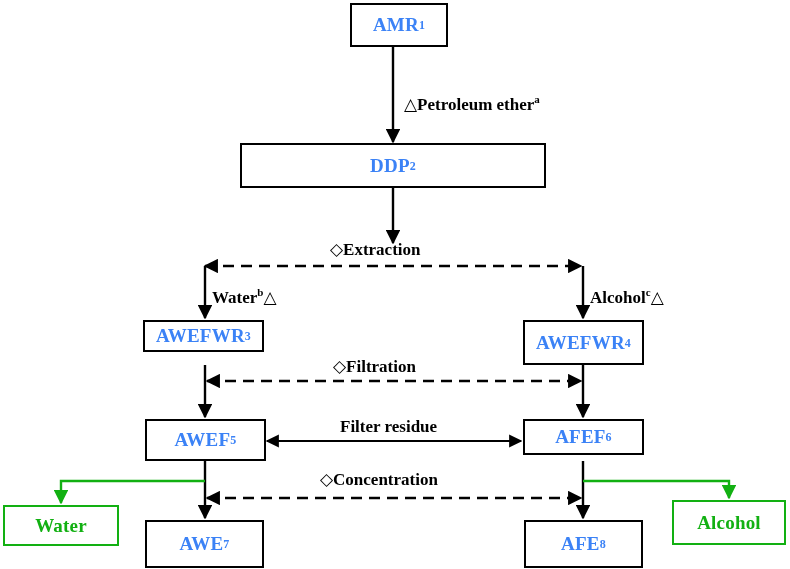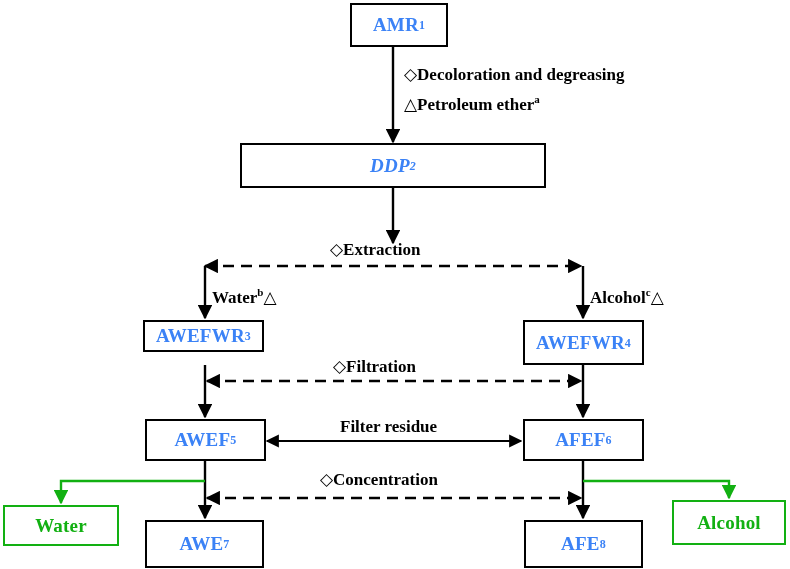--- a/index.html
+++ b/index.html
@@ -113,41 +113,41 @@
     <path d="M 205 481 L 61 481 L 61 503" fill="none" stroke="#12b012" stroke-width="2.4" marker-end="url(#arrowGreen)"></path>
 
     <path d="M 583 481 L 729 481 L 729 498" fill="none" stroke="#12b012" stroke-width="2.4" marker-end="url(#arrowGreen)"></path>
   </svg>
 
   <div class="node" style="left:350px; top:3px; width:98px; height:44px;">
     <span>AMR</span>
       <span class="sup">1</span>
   </div>
 
-  <div class="node" style="left:240px; top:143px; width:306px; height:45px;font-style:italic;">
+  <div class="node" style="left:240px; top:143px; width:306px; height:45px;">
     <span>DDP</span>
       <span class="sup">2</span>
   </div>
 
   <div class="node" style="left:143px; top:320px; width:121px; height:32px;">
     <span>AWEFWR</span>
       <span class="sup">3</span>
   </div>
 
   <div class="node" style="left:523px; top:320px; width:121px; height:45px;">
     <span>AWEFWR</span>
       <span class="sup">4</span>
   </div>
 
   <div class="node" style="left:145px; top:419px; width:121px; height:42px;justify-content:center;">
     <span>AWEF</span>
       <span class="sup">5</span>
   </div>
 
-  <div class="node" style="left:523px; top:419px; width:121px; height:42px;">
+  <div class="node" style="left:523px; top:419px; width:121px; height:36px;">
     <span>AFEF</span>
       <span class="sup">6</span>
   </div>
 
   <div class="node" style="left:145px; top:520px; width:119px; height:48px;">
     <span>AWE</span>
       <span class="sup">7</span>
   </div>
 
   <div class="node" style="left:524px; top:520px; width:119px; height:48px;">
@@ -156,23 +156,20 @@
   </div>
 
   <div class="node green" style="left:3px; top:505px; width:116px; height:41px;">
     <span>Water</span>
   </div>
 
   <div class="node green" style="left:672px; top:500px; width:114px; height:45px;">
     <span>Alcohol</span>
   </div>
 
-  <div class="label" style="left:404px; top:65px;">
-    <span class="sym">◇</span><span>Decoloration and degreasing</span>
-  </div>
 
   <div class="label" style="left:404px; top:95px;">
     <span class="sym">△</span><span>Petroleum ether</span><span class="sup">a</span>
   </div>
 
   <div class="label" style="left:330px; top:240px;">
     <span class="sym">◇</span><span>Extraction</span>
   </div>
 
   <div class="label" style="left:212px; top:288px;">

